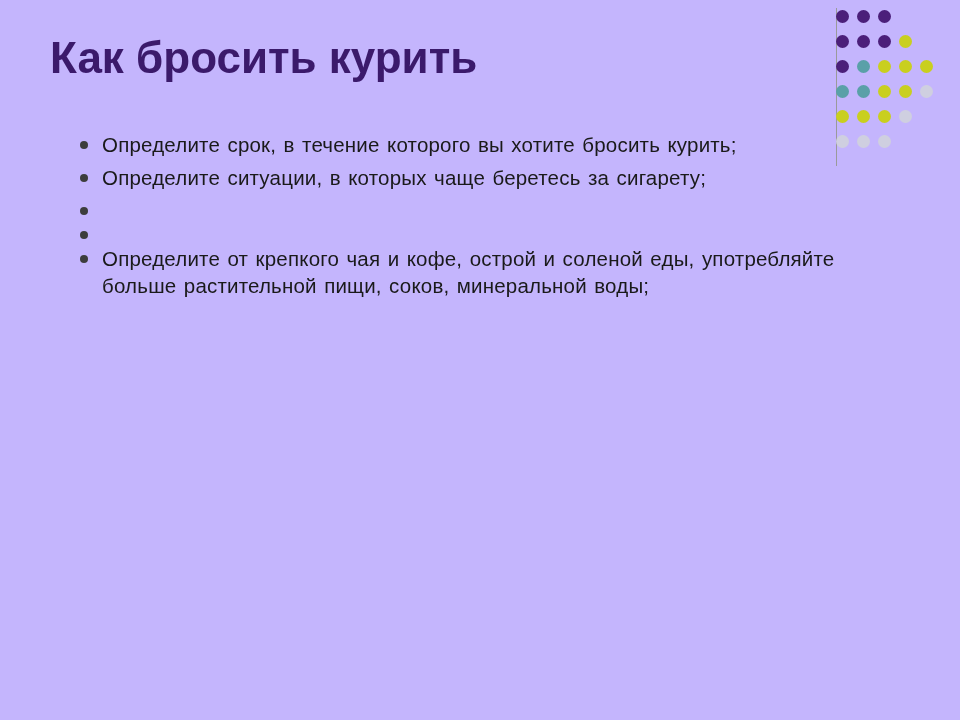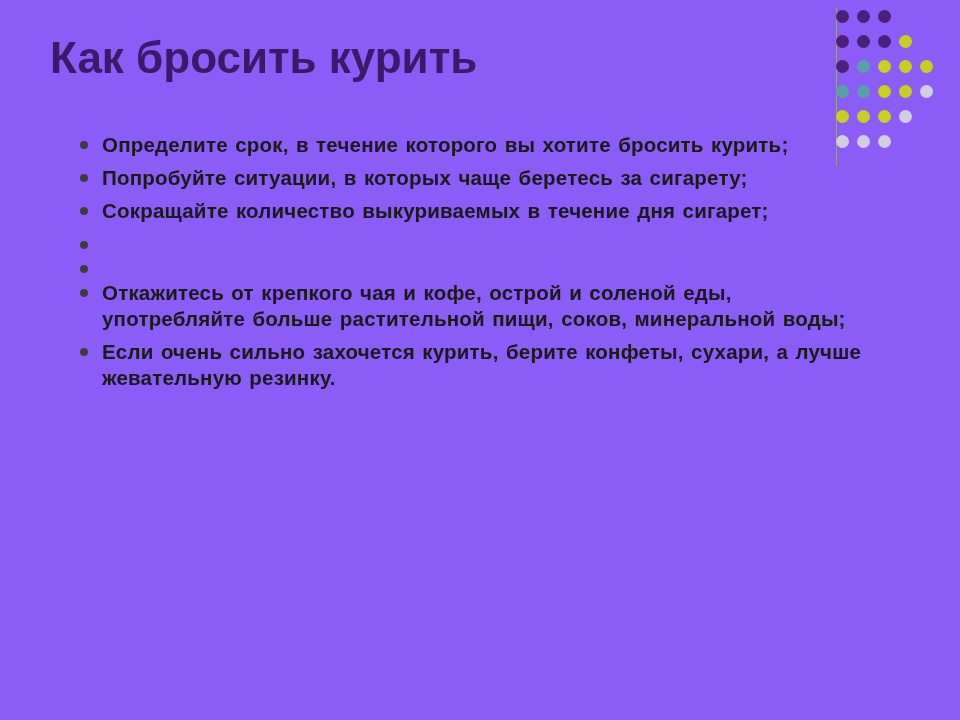--- a/index.html
+++ b/index.html
@@ -10,21 +10,21 @@
     width: 960px;
     height: 720px;
     background: #ffffff;
     font-family: "Liberation Sans", sans-serif;
     overflow: hidden;
   }
   .slide {
     position: relative;
     width: 960px;
     height: 720px;
-    background: #8b5cf6;
+    background: #c4b5fd;
   }
   .title {
     position: absolute;
     left: 50px;
     top: 34px;
     width: 760px;
     font-size: 44px;
     font-weight: bold;
     color: #3b1a6b;
     letter-spacing: 0px;
@@ -49,21 +49,20 @@
     position: absolute;
     width: 13px;
     height: 13px;
     border-radius: 50%;
   }
   .bullets {
     position: absolute;
     left: 72px;
     top: 132px;
     width: 810px;
-    font-weight: bold;
   }
   .bullet-row {
     display: flex;
     align-items: flex-start;
     margin-bottom: 7px;
   }
   .bullet-marker {
     flex: 0 0 auto;
     width: 30px;
     padding-top: 9px;
@@ -123,45 +122,33 @@
       <div class="bullet-row">
         <div class="bullet-marker">
           <div class="disc"></div>
         </div>
         <div class="bullet-text">Определите срок, в течение которого вы хотите бросить курить;</div>
       </div>
       <div class="bullet-row">
         <div class="bullet-marker">
           <div class="disc"></div>
         </div>
-        <div class="bullet-text">Попробуйте ситуации, в которых чаще беретесь за сигарету;</div>
-      </div>
-      <div class="bullet-row">
-        <div class="bullet-marker">
-          <div class="disc"></div>
-        </div>
-        <div class="bullet-text">Сокращайте количество выкуриваемых в течение дня сигарет;</div>
+        <div class="bullet-text">Определите ситуации, в которых чаще беретесь за сигарету;</div>
       </div>
       <div class="bullet-row">
         <div class="bullet-marker">
           <div class="disc"></div>
         </div>
       </div>
       <div class="bullet-row">
         <div class="bullet-marker">
           <div class="disc"></div>
         </div>
       </div>
       <div class="bullet-row">
         <div class="bullet-marker">
           <div class="disc"></div>
         </div>
-        <div class="bullet-text">Откажитесь от крепкого чая и кофе, острой и соленой еды, употребляйте больше растительной пищи, соков, минеральной воды;</div>
-      </div>
-      <div class="bullet-row">
-        <div class="bullet-marker">
-          <div class="disc"></div>
-        </div>
-        <div class="bullet-text">Если очень сильно захочется курить, берите конфеты, сухари, а лучше жевательную резинку.</div>
+        <div class="bullet-text">Определите от крепкого чая и кофе, острой и соленой еды, употребляйте больше растительной пищи, соков, минеральной воды;</div>
       </div>
     </div>
 
 </div>
 
 </body></html>

